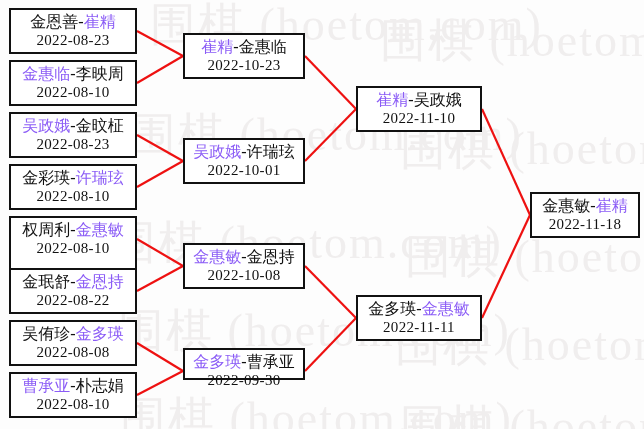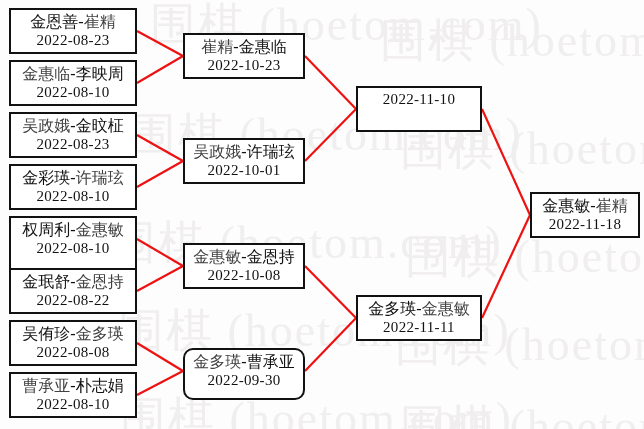--- a/index.html
+++ b/index.html
@@ -66,21 +66,21 @@
   .match-players {
     font-size: 16px;
     white-space: nowrap;
   }
   .match-date {
     font-size: 15px;
     color: #111111;
     font-family: "Liberation Serif", "DejaVu Serif", serif;
     letter-spacing: 0.3px;
   }
-  .p-win  { color: #404040; }
+  .p-win  { color: #8b5cf6; }
   .p-lose { color: #111111; }
   .dash   { color: #111111; }
 </style>
 </head>
 <body>
 
 <div id="bracket-root">
 
   <div id="watermark-layer">
     <div class="watermark-text wm-a">围棋 (hoetom.com)</div>
@@ -150,25 +150,26 @@
         <div class="match-date">2022-10-23</div>
       </div>
       <div class="match-box" style="left: 183px; top: 138px; width: 122px; height: 46px;">
         <div class="match-players"><span class="p-win">吴政娥</span><span class="dash">-</span><span class="p-lose">许瑞玹</span></div>
         <div class="match-date">2022-10-01</div>
       </div>
       <div class="match-box" style="left: 183px; top: 243px; width: 122px; height: 46px;">
         <div class="match-players"><span class="p-win">金惠敏</span><span class="dash">-</span><span class="p-lose">金恩持</span></div>
         <div class="match-date">2022-10-08</div>
       </div>
-      <div class="match-box" style="left: 183px; top: 348px; width: 122px; height: 52px; border-radius: 10px;">
+      <div class="match-box" style="left: 183px; top: 348px; width: 122px; height: 32px;">
         <div class="match-players"><span class="p-win">金多瑛</span><span class="dash">-</span><span class="p-lose">曹承亚</span></div>
         <div class="match-date">2022-09-30</div>
       </div>
       <div class="match-box" style="left: 356px; top: 86px; width: 126px; height: 46px;">
+        <div class="match-players"><span class="p-win">崔精</span><span class="dash">-</span><span class="p-lose">吴政娥</span></div>
         <div class="match-date">2022-11-10</div>
       </div>
       <div class="match-box" style="left: 356px; top: 295px; width: 126px; height: 46px;">
         <div class="match-players"><span class="p-lose">金多瑛</span><span class="dash">-</span><span class="p-win">金惠敏</span></div>
         <div class="match-date">2022-11-11</div>
       </div>
       <div class="match-box" style="left: 530px; top: 192px; width: 110px; height: 46px;">
         <div class="match-players"><span class="p-lose">金惠敏</span><span class="dash">-</span><span class="p-win">崔精</span></div>
         <div class="match-date">2022-11-18</div>
       </div>

